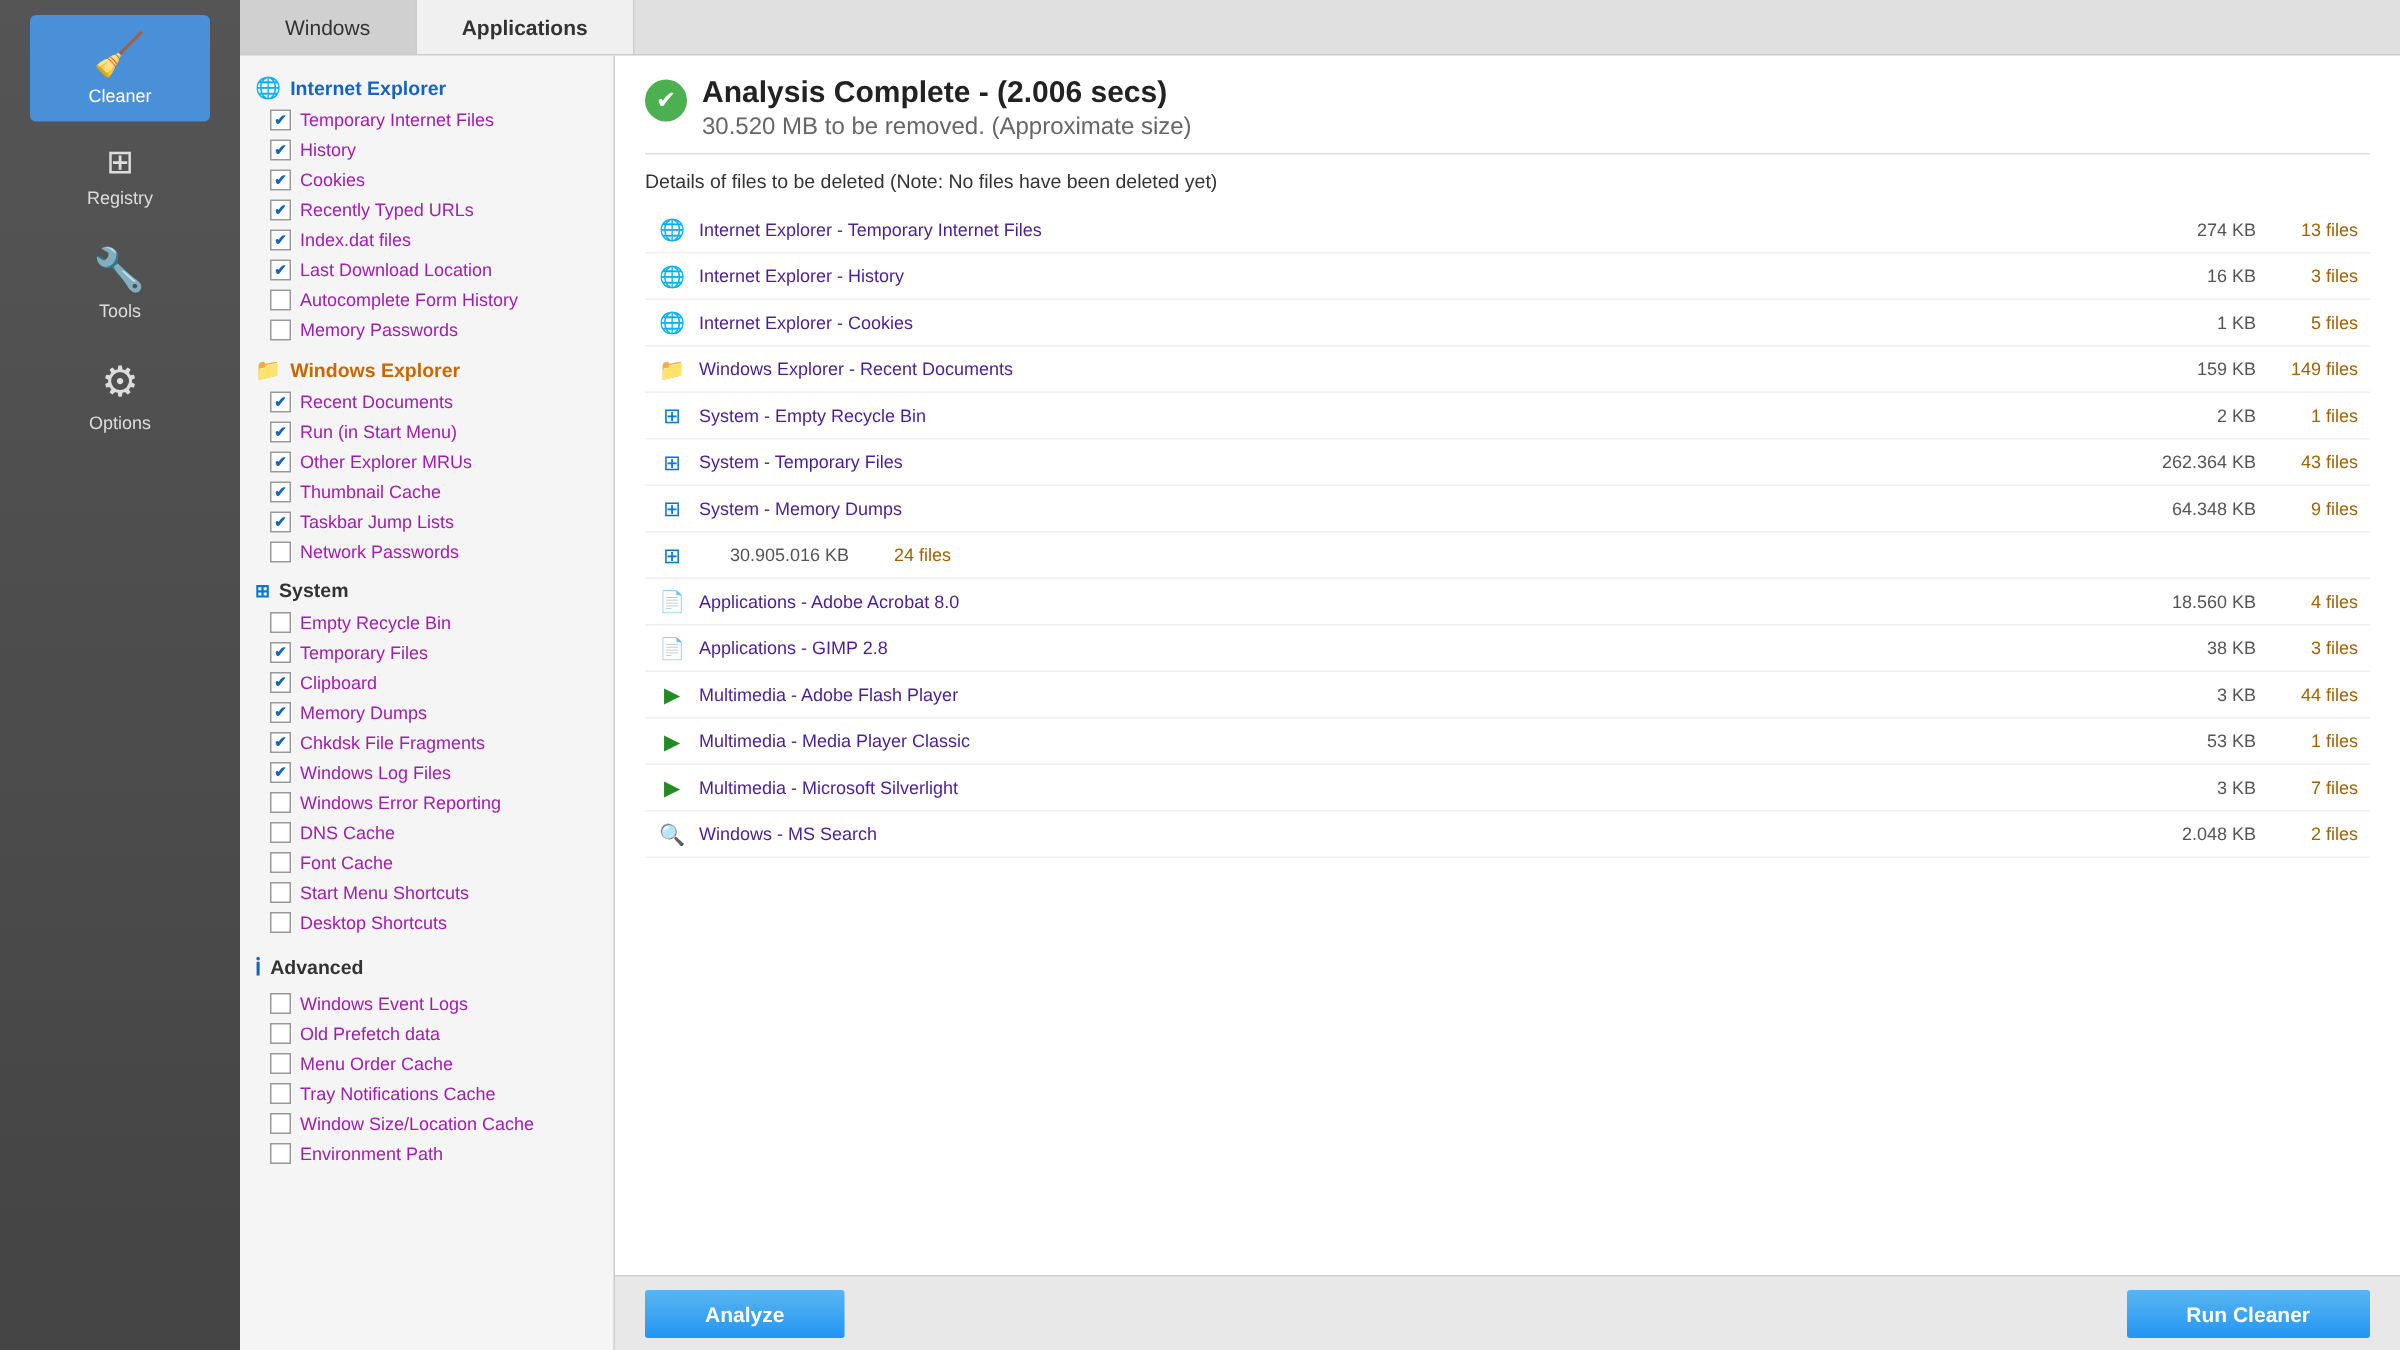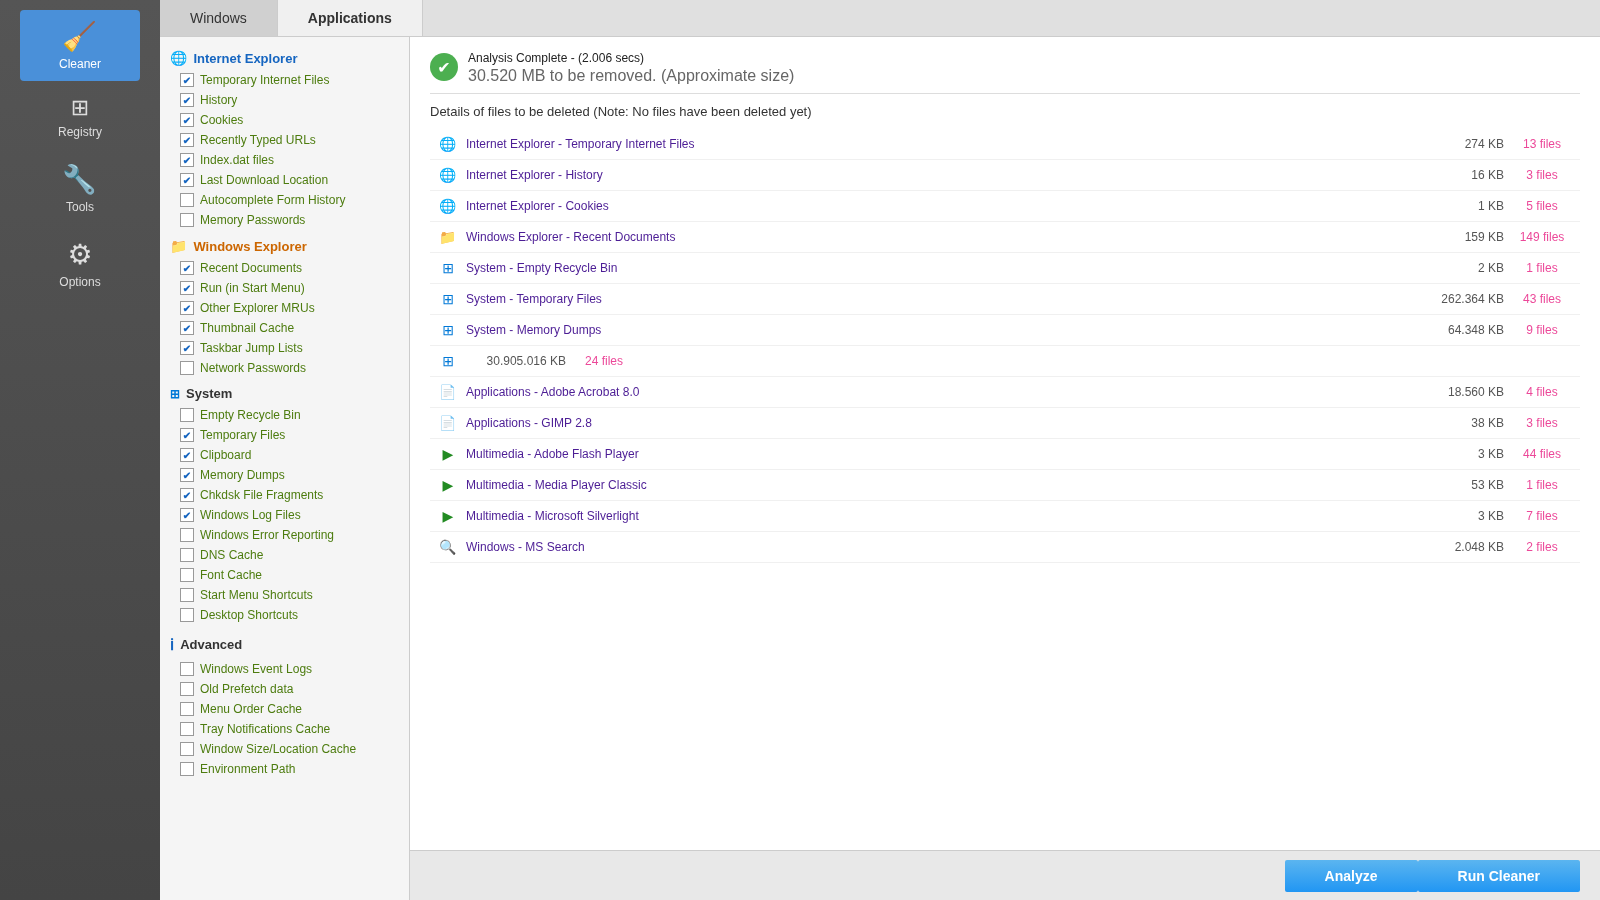--- a/index.html
+++ b/index.html
@@ -90,21 +90,21 @@
     .section-header.we { color: #cc6600; }
     .section-header.sys { color: #333; }
     .section-header.adv { color: #333; }
     .section-icon { font-size: 16px; }
     .check-item {
       display: flex;
       align-items: center;
       padding: 3px 10px 3px 20px;
       gap: 6px;
       cursor: pointer;
-      color: #4d7c0f;
+      color: #a21caf;
       font-size: 12px;
     }
     .checkmark {
       width: 14px;
       height: 14px;
       border: 1px solid #999;
       display: flex;
       align-items: center;
       justify-content: center;
       font-size: 10px;
@@ -158,22 +158,22 @@
       background: #4caf50;
       display: flex;
       align-items: center;
       justify-content: center;
       color: white;
       font-size: 16px;
       flex-shrink: 0;
       margin-top: 2px;
     }
     .analysis-title {
-      font-size: 12px;
-      font-weight: normal;
+      font-size: 20px;
+      font-weight: bold;
       color: #222;
     }
     .analysis-subtitle {
       font-size: 16px;
       color: #666;
       margin-top: 2px;
     }
     .divider { height: 1px; background: #ddd; margin: 0 20px; }
     .details-header {
       padding: 10px 20px;
@@ -191,30 +191,30 @@
     .file-row {
       display: flex;
       align-items: center;
       padding: 5px 8px;
       border-bottom: 1px solid #f0f0f0;
       gap: 8px;
     }
     .file-icon { width: 20px; height: 20px; flex-shrink: 0; display: flex; align-items: center; justify-content: center; font-size: 14px; }
     .file-name { flex: 1; font-size: 12px; color: #4c1d95; }
     .file-size { width: 100px; text-align: right; font-size: 12px; color: #555; }
-    .file-count { width: 60px; text-align: center; font-size: 12px; color: #ec4899; }
+    .file-count { width: 60px; text-align: right; font-size: 12px; color: #a16207; }
 
     
     .bottom-bar {
       height: 50px;
       background: #e8e8e8;
       border-top: 1px solid #ccc;
       display: flex;
       align-items: center;
-      justify-content: flex-end;
+      justify-content: space-between;
       padding: 0 20px;
     }
     .btn-analyze {
       background: linear-gradient(180deg, #5bb5f0, #2196f3);
       color: white;
       border: none;
       padding: 8px 40px;
       font-size: 14px;
       font-weight: bold;
       cursor: pointer;

